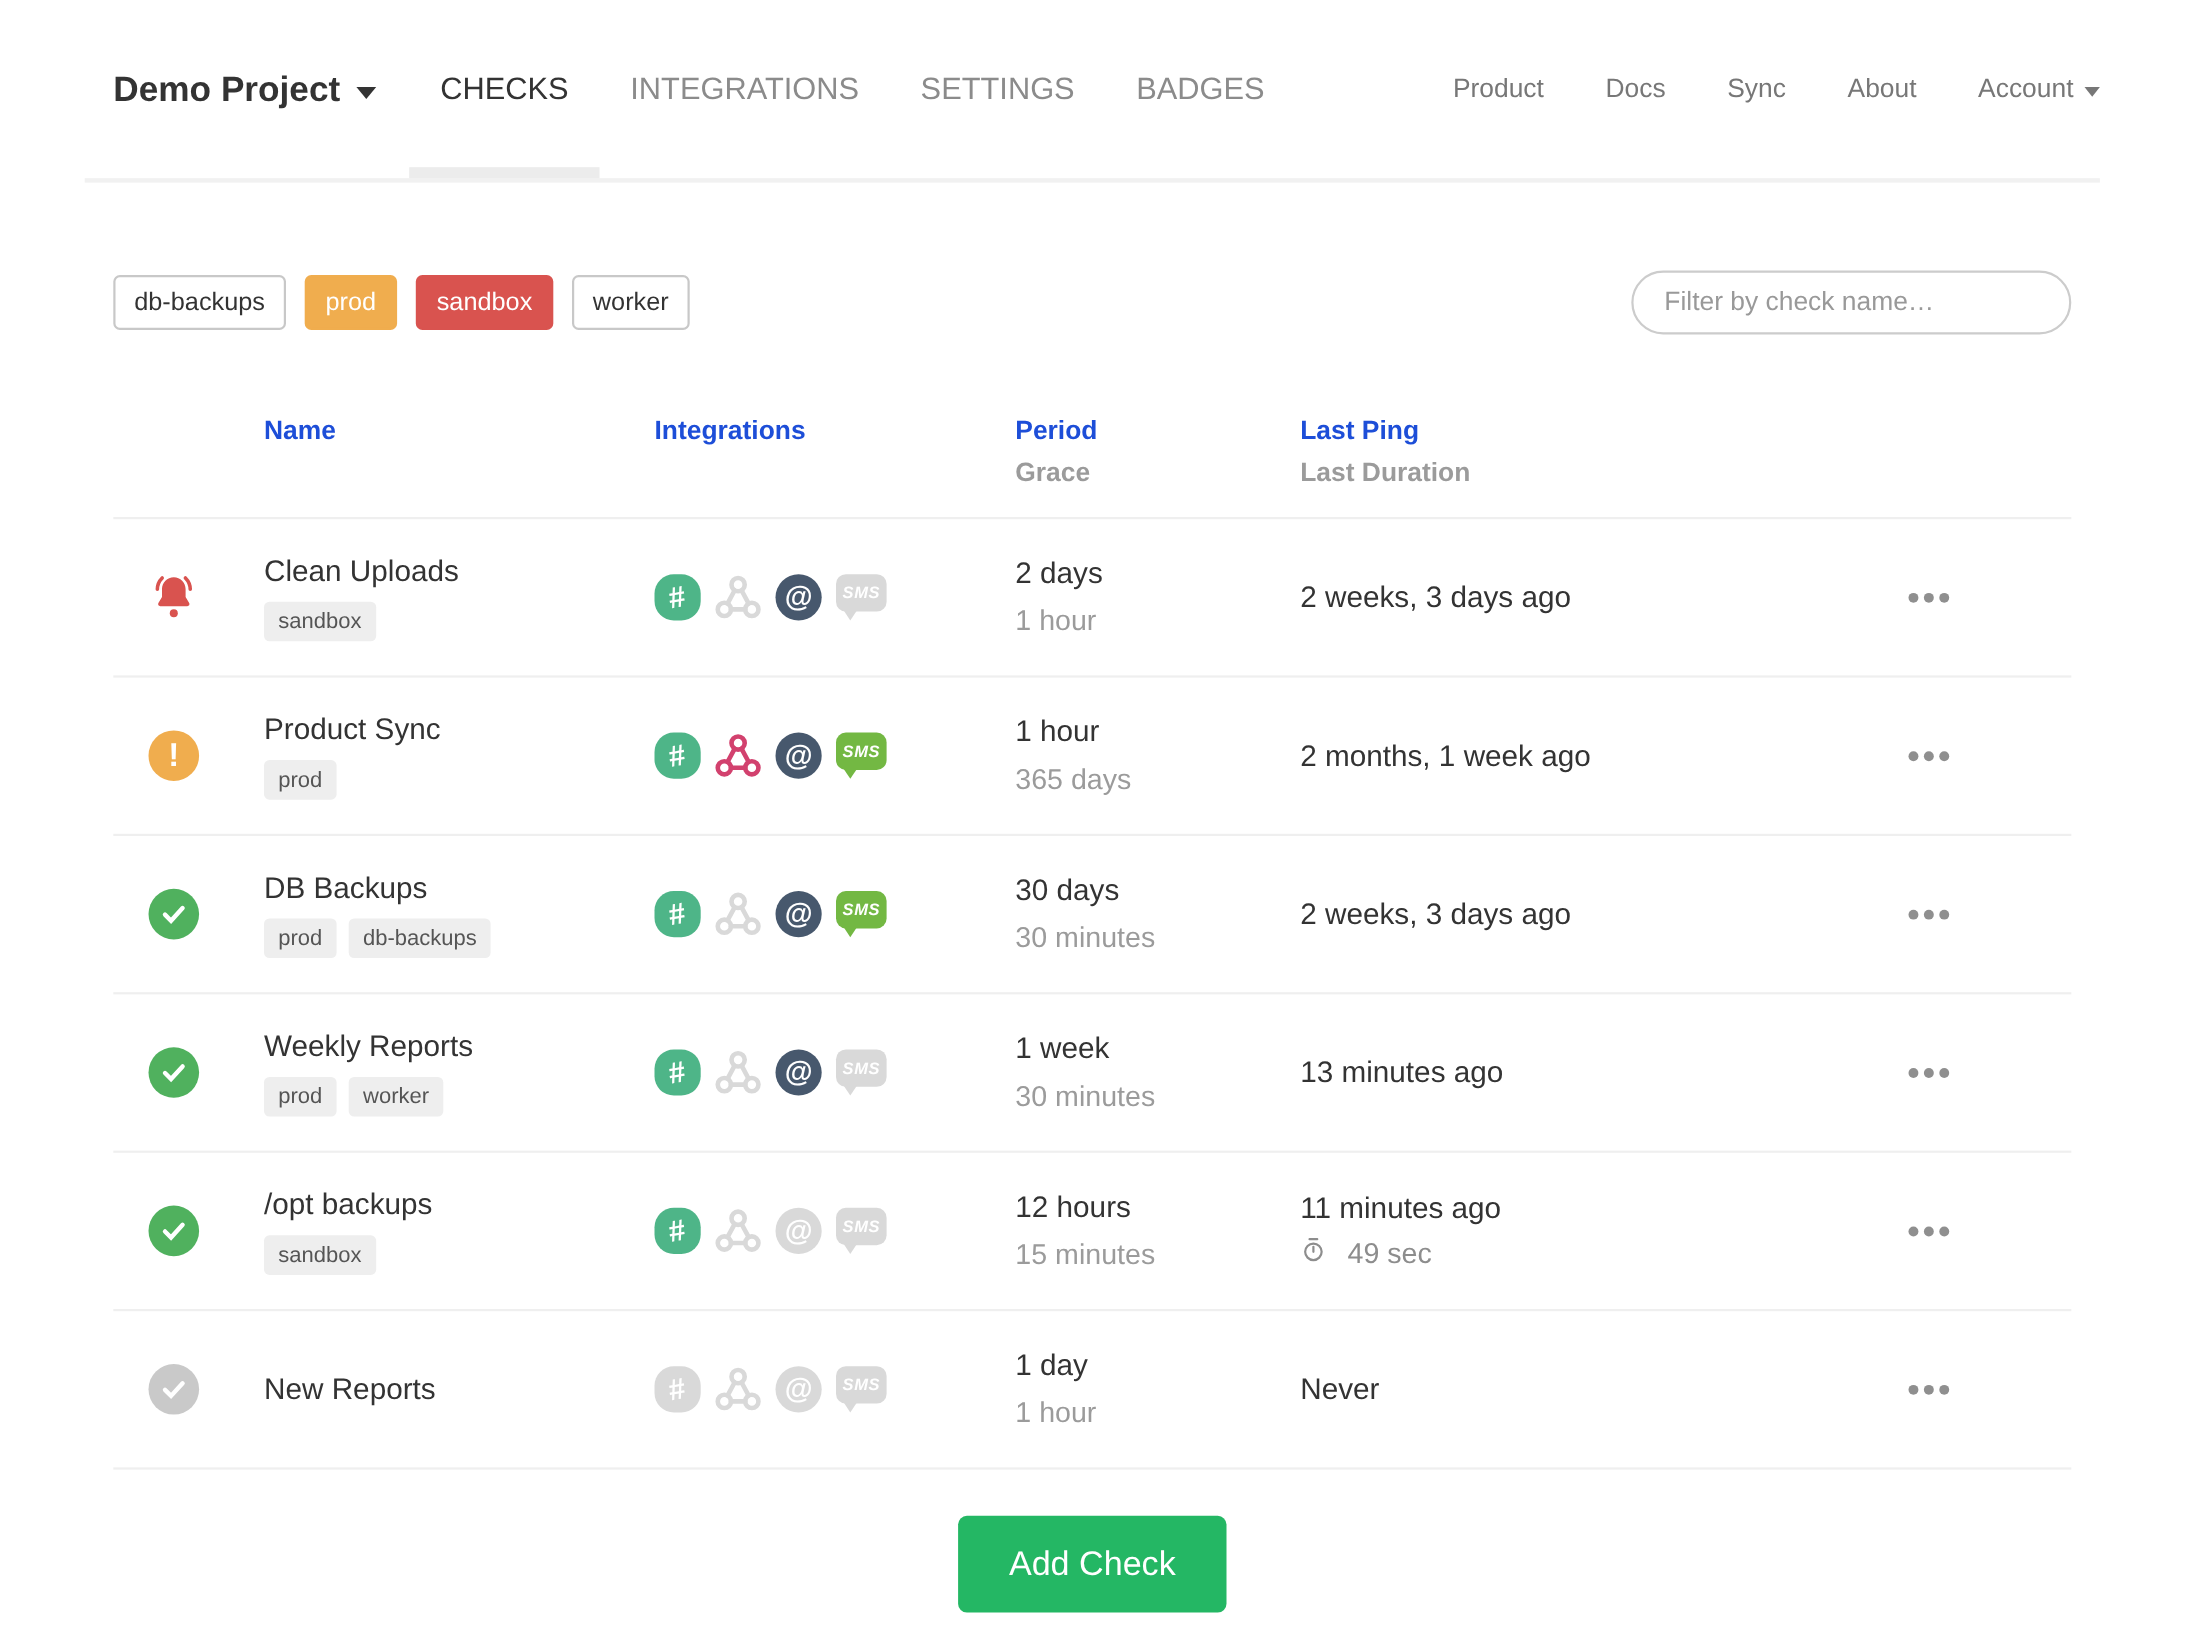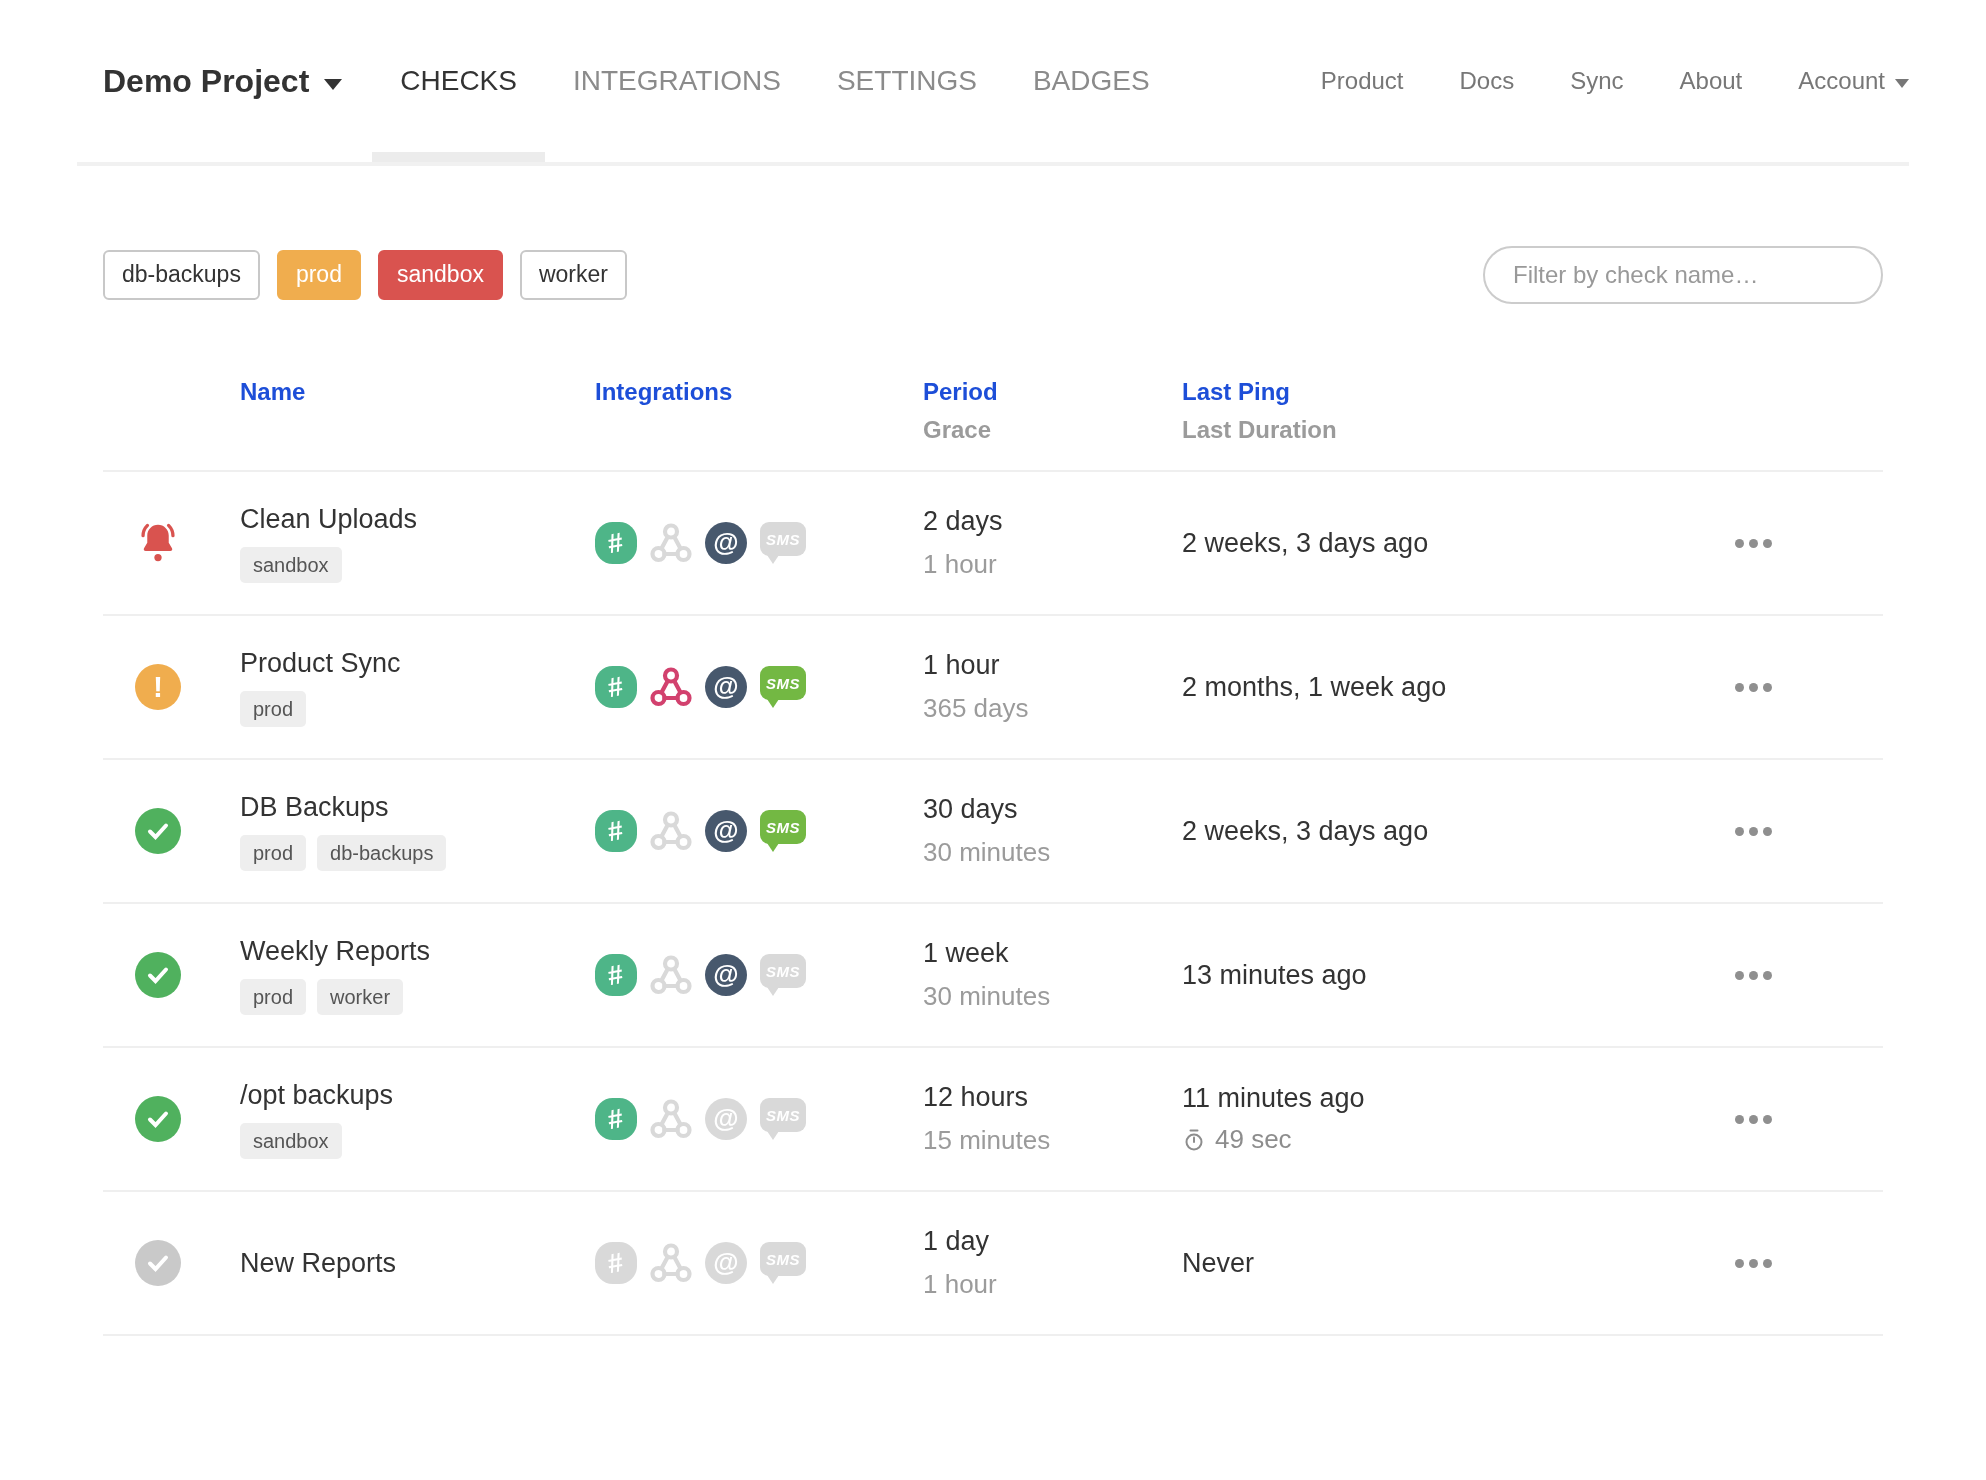--- a/index.html
+++ b/index.html
@@ -65,21 +65,21 @@
   .icon.sms{position:relative;width:46px;height:34px;border-radius:9px;background:#73b843;margin-bottom:8px;}
   .icon.sms span{color:#fff;font-size:15px;font-weight:bold;font-style:italic;letter-spacing:.5px;}
   .icon.sms::after{content:"";position:absolute;left:7px;bottom:-8px;width:0;height:0;border-left:6px solid transparent;border-right:6px solid transparent;border-top:9px solid #73b843;}
   .icon.off.slack,.icon.off.email{background:#d9d9d9;}
   .icon.off.webhook{color:#d9d9d9;}
   .icon.off.sms{background:#d9d9d9;}
   .icon.off.sms::after{border-top-color:#d9d9d9;}
 
   .period-main,.ping-main{font-size:27px;color:#333;}
   .period-grace{font-size:26px;color:#9b9b9b;margin-top:12px;}
-  .ping-duration{display:flex;align-items:center;gap:9px;font-size:26px;color:#8d8d8d;margin-top:10px;}
+  .ping-duration{display:flex;align-items:flex-start;gap:19px;font-size:26px;color:#8d8d8d;margin-top:10px;}
 
   .menu-dots{display:flex;gap:5px;cursor:pointer;padding:6px 0;}
   .menu-dots i{width:9px;height:9px;border-radius:50%;background:#8f8f8f;}
 
   .add-wrap{display:flex;justify-content:center;margin-top:42px;}
   .add-check{background:#24b764;color:#fff;border:none;border-radius:8px;font-size:31px;padding:26px 38px;min-width:244px;cursor:pointer;font-family:inherit;}
 </style>
 </head>
 <body>
 
@@ -458,15 +458,18 @@
               <div class="menu-dots">
                 <i></i>
                 <i></i>
                 <i></i>
               </div>
             </div>
           </div>
         </div>
     </div>
 
+    <div class="add-wrap">
+      <button class="add-check">Add Check</button>
+    </div>
 
   </div>
 </div>
 
 </body></html>

